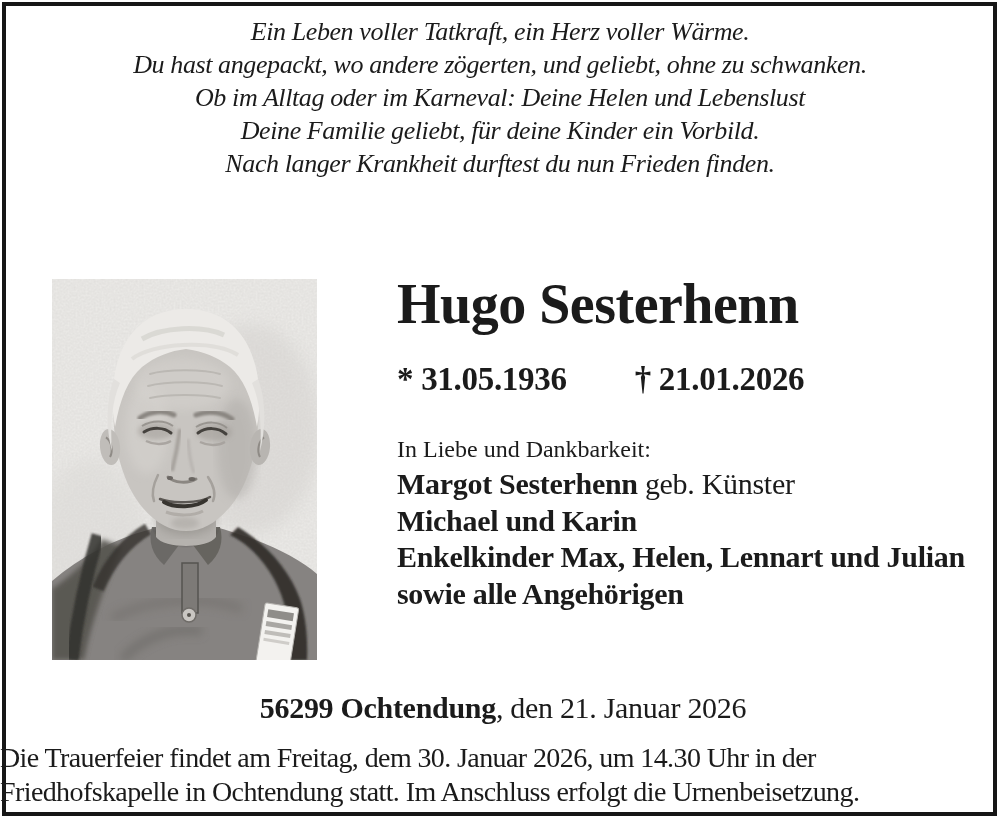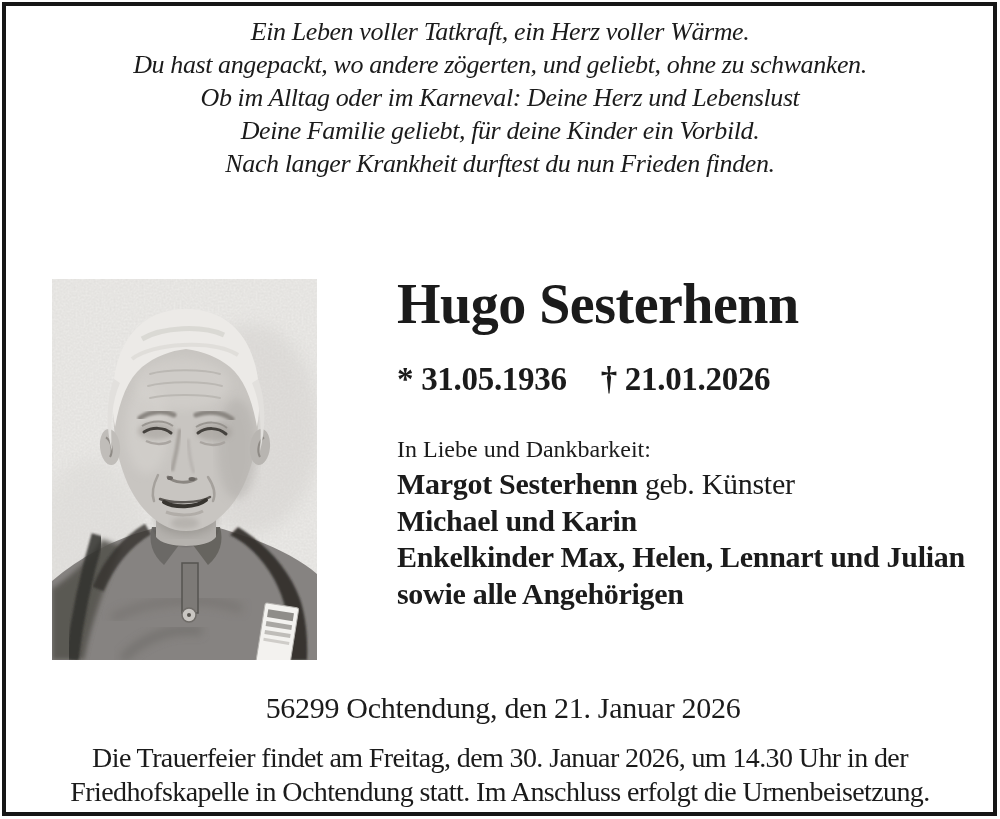--- a/index.html
+++ b/index.html
@@ -51,21 +51,21 @@
     white-space:nowrap;
   }
   .dates {
     margin-top:22px;
     font-size:33px;
     line-height:34px;
     font-weight:bold;
     letter-spacing:-0.3px;
     white-space:nowrap;
   }
-  .dates .death { margin-left:34px; }
+  .dates .death { margin-left:68px; }
   .salutation {
     margin-top:36px;
     font-size:24px;
     line-height:34px;
   }
   .mourners {
     margin-top:0;
     font-size:30px;
     line-height:36.5px;
     font-weight:bold;
@@ -76,40 +76,39 @@
   
   .place-line {
     position:absolute;
     top:692px; left:0; right:0;
     text-align:center;
     font-size:30px;
     line-height:31px;
     letter-spacing:-0.3px;
     white-space:nowrap;
   }
-  .place-line .place { font-weight:normal;margin-left:6px; }
+  .place-line .place { font-weight:bold;margin-left:6px; }
   .funeral {
     position:absolute;
     top:741px; left:0; right:0;
-    text-align:center;
     font-size:28px;
     line-height:33.5px;
     letter-spacing:-0.6px;
   }
   .funeral div { white-space:nowrap; }
 </style>
 </head>
 <body>
 
 <div class="frame"></div>
 
 <div class="poem">
   <div>Ein Leben voller Tatkraft, ein Herz voller Wärme.</div>
   <div>Du hast angepackt, wo andere zögerten, und geliebt, ohne zu schwanken.</div>
-  <div>Ob im Alltag oder im Karneval: Deine Herz und Lebenslust</div>
+  <div>Ob im Alltag oder im Karneval: Deine Helen und Lebenslust</div>
   <div>Deine Familie geliebt, für deine Kinder ein Vorbild.</div>
   <div>Nach langer Krankheit durftest du nun Frieden finden.</div>
 </div>
 
 <div class="photo">
   <svg viewBox="0 0 265 381" xmlns="http://www.w3.org/2000/svg">
     <defs>
       <filter id="stucco" x="0" y="0" width="100%" height="100%">
         <feTurbulence type="fractalNoise" baseFrequency="0.5" numOctaves="3" seed="11"></feTurbulence>
         <feColorMatrix type="matrix" values="0 0 0 0 0.62  0 0 0 0 0.61  0 0 0 0 0.59  0.9 0 0 0 0"></feColorMatrix>

